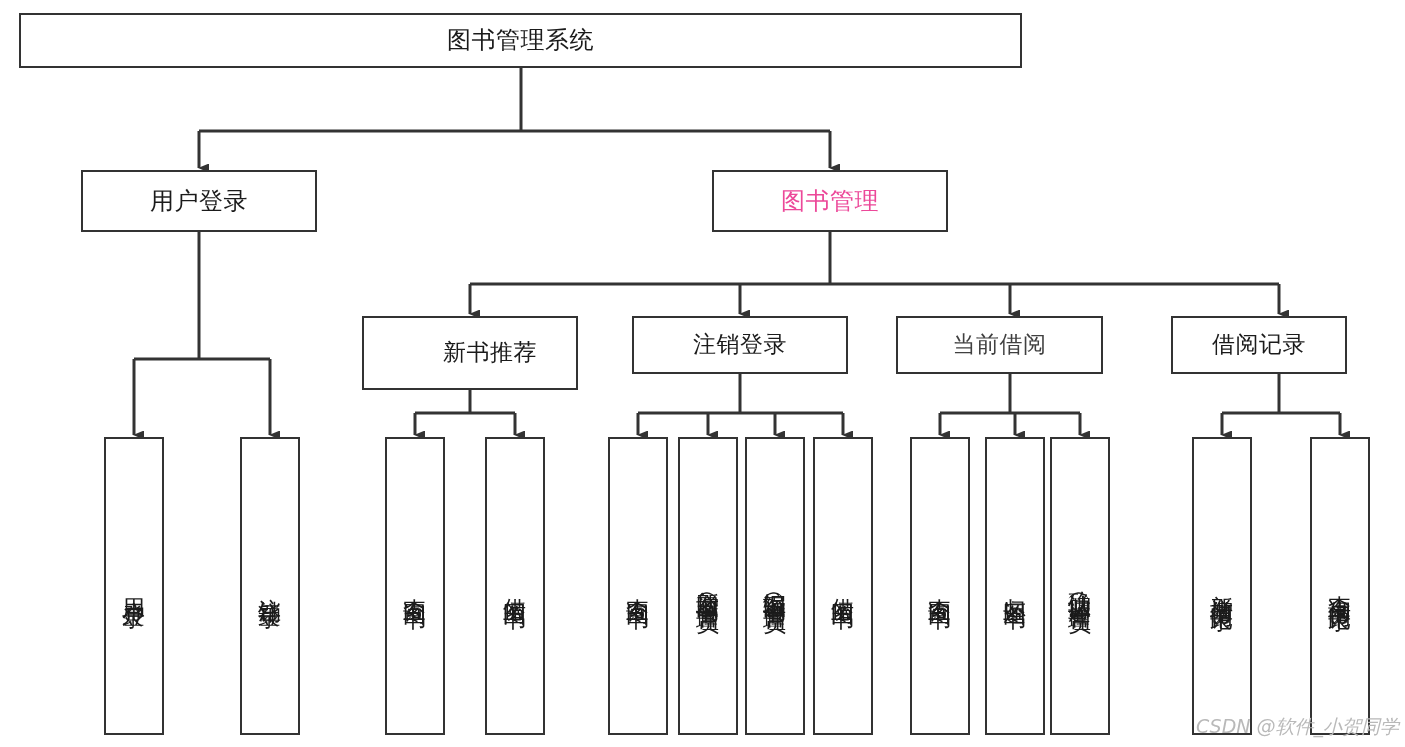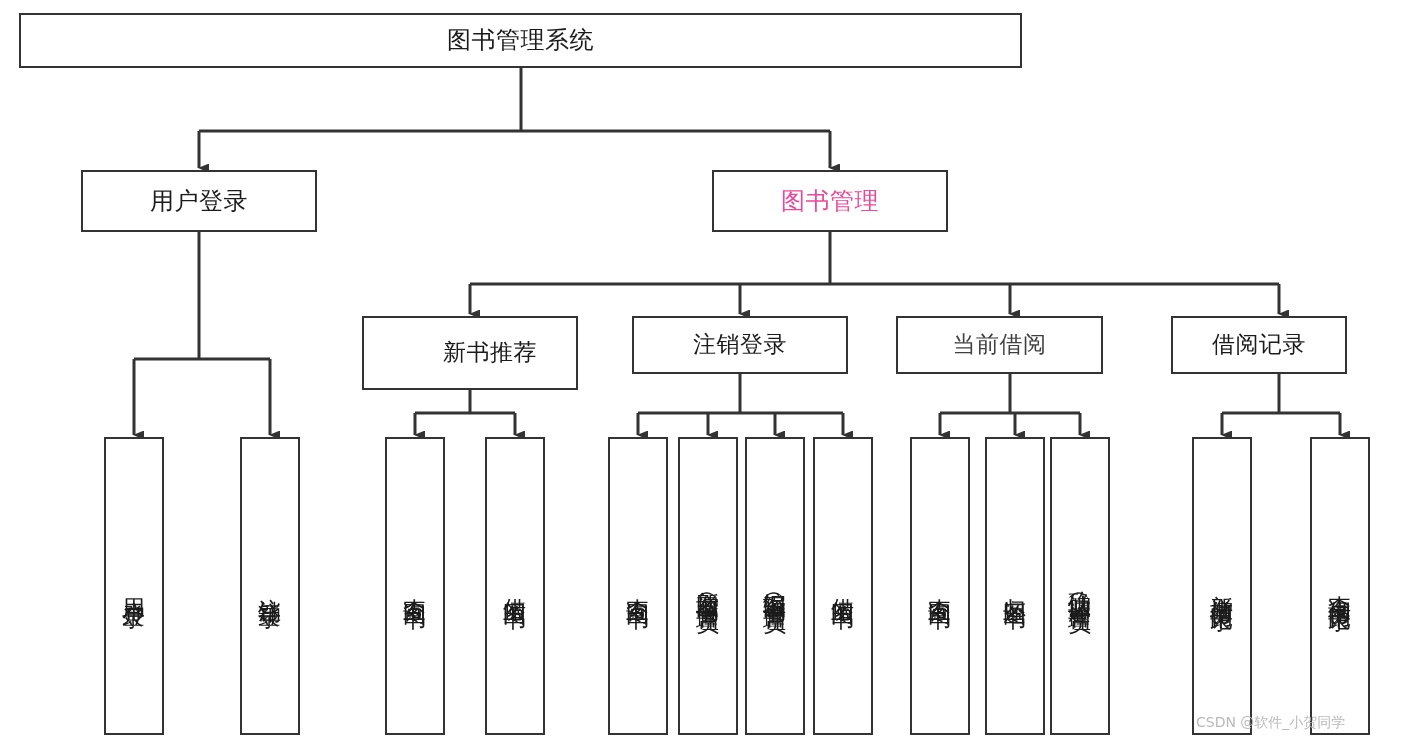--- a/index.html
+++ b/index.html
@@ -59,24 +59,25 @@
     letter-spacing: 3px;
     line-height: 1.05;
     max-height: 100%;
   }
   .node.level-0 .label { font-size: 24px; }
   .node.level-1 .label { font-size: 24px; }
   .node.level-2 .label { font-size: 23px; }
   #watermark {
     position: absolute;
     color: #b9b9b9;
-    font-size: 14px;
+    font-size: 19px;
     white-space: nowrap;
     z-index: 3;
     font-family: "DejaVu Sans", "Liberation Sans", sans-serif;
+    font-style: italic;
   }
 </style>
 </head>
 <body>
 
 <div id="diagram-root">
 
   <svg id="edge-layer" viewBox="0 0 1405 747" width="1405" height="747" xmlns="http://www.w3.org/2000/svg">
     <defs>
       <marker id="arrowhead" markerWidth="9" markerHeight="11" refX="4.5" refY="10" orient="auto" markerUnits="userSpaceOnUse">

